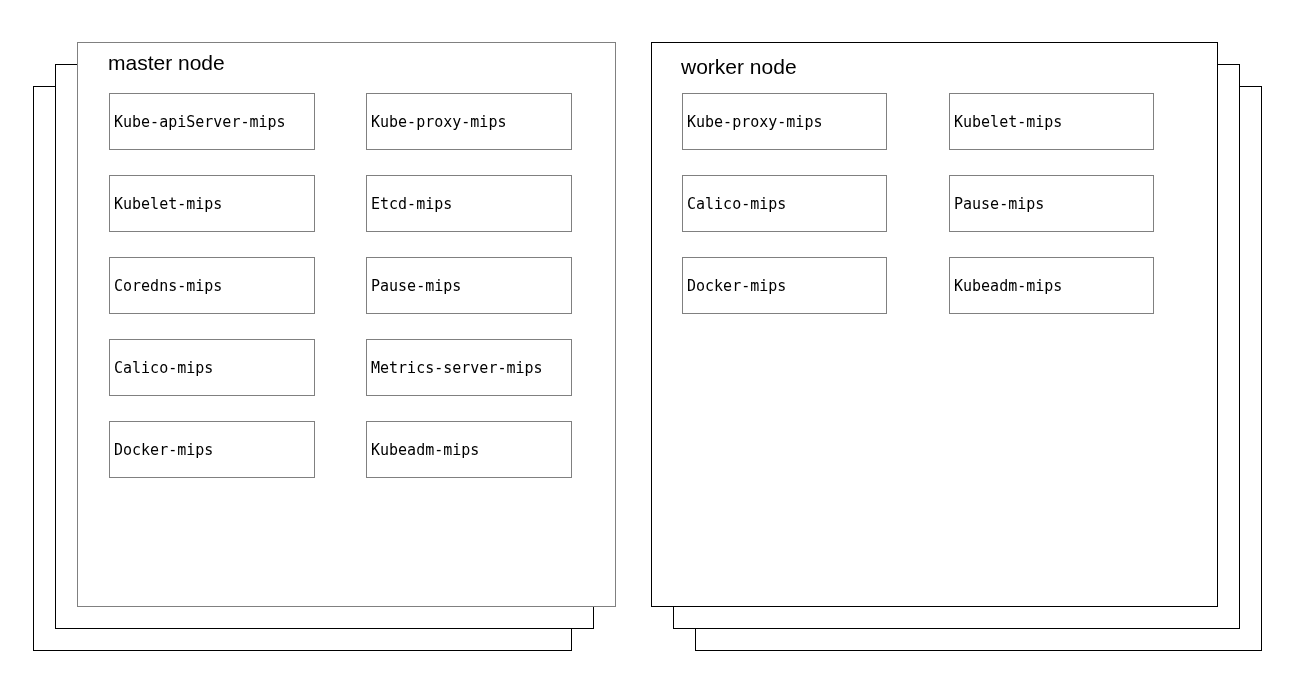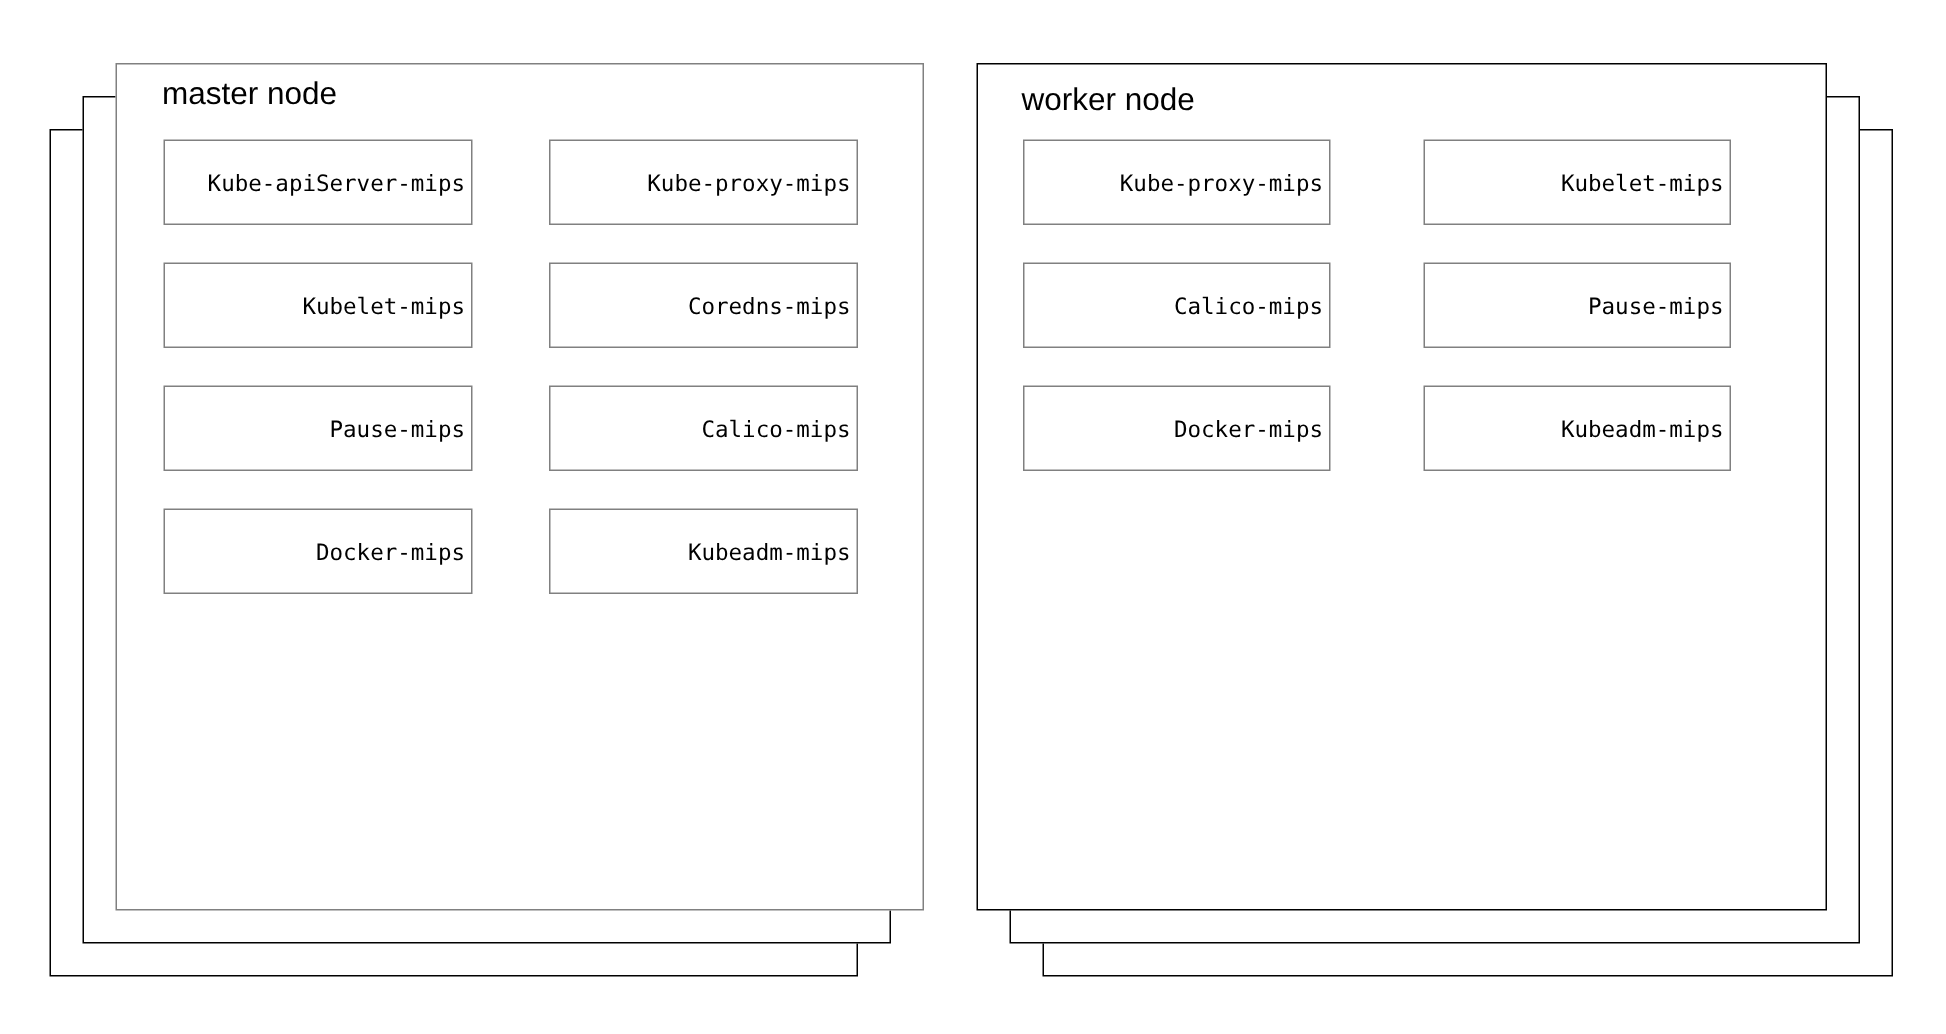--- a/index.html
+++ b/index.html
@@ -60,21 +60,21 @@
     column-gap: 62px;
   }
 
   .comp-box {
     height: 57px;
     border: 1px solid #808080;
     background: #ffffff;
     box-sizing: border-box;
     display: flex;
     align-items: center;
-    justify-content: flex-end;
+    justify-content: flex-start;
     text-align: center;
     font-family: "DejaVu Sans Mono", "Liberation Mono", monospace;
     font-size: 15px;
     line-height: 20px;
     color: #000000;
     letter-spacing: 0px;
     padding: 0 4px;
   }
   .comp-box span { display: block; }
 </style>
@@ -95,27 +95,33 @@
     <div class="comp-box">
         <span>Kube-apiServer-mips</span>
       </div>
     <div class="comp-box">
         <span>Kube-proxy-mips</span>
       </div>
     <div class="comp-box">
         <span>Kubelet-mips</span>
       </div>
     <div class="comp-box">
+        <span>Etcd-mips</span>
+      </div>
+    <div class="comp-box">
         <span>Coredns-mips</span>
       </div>
     <div class="comp-box">
         <span>Pause-mips</span>
       </div>
     <div class="comp-box">
         <span>Calico-mips</span>
+      </div>
+    <div class="comp-box">
+        <span>Metrics-server-mips</span>
       </div>
     <div class="comp-box">
         <span>Docker-mips</span>
       </div>
     <div class="comp-box">
         <span>Kubeadm-mips</span>
       </div>
   </div>
 
   <div class="stack-layer" style="left:695px; top:86px; width:567px; height:565px;"></div>

